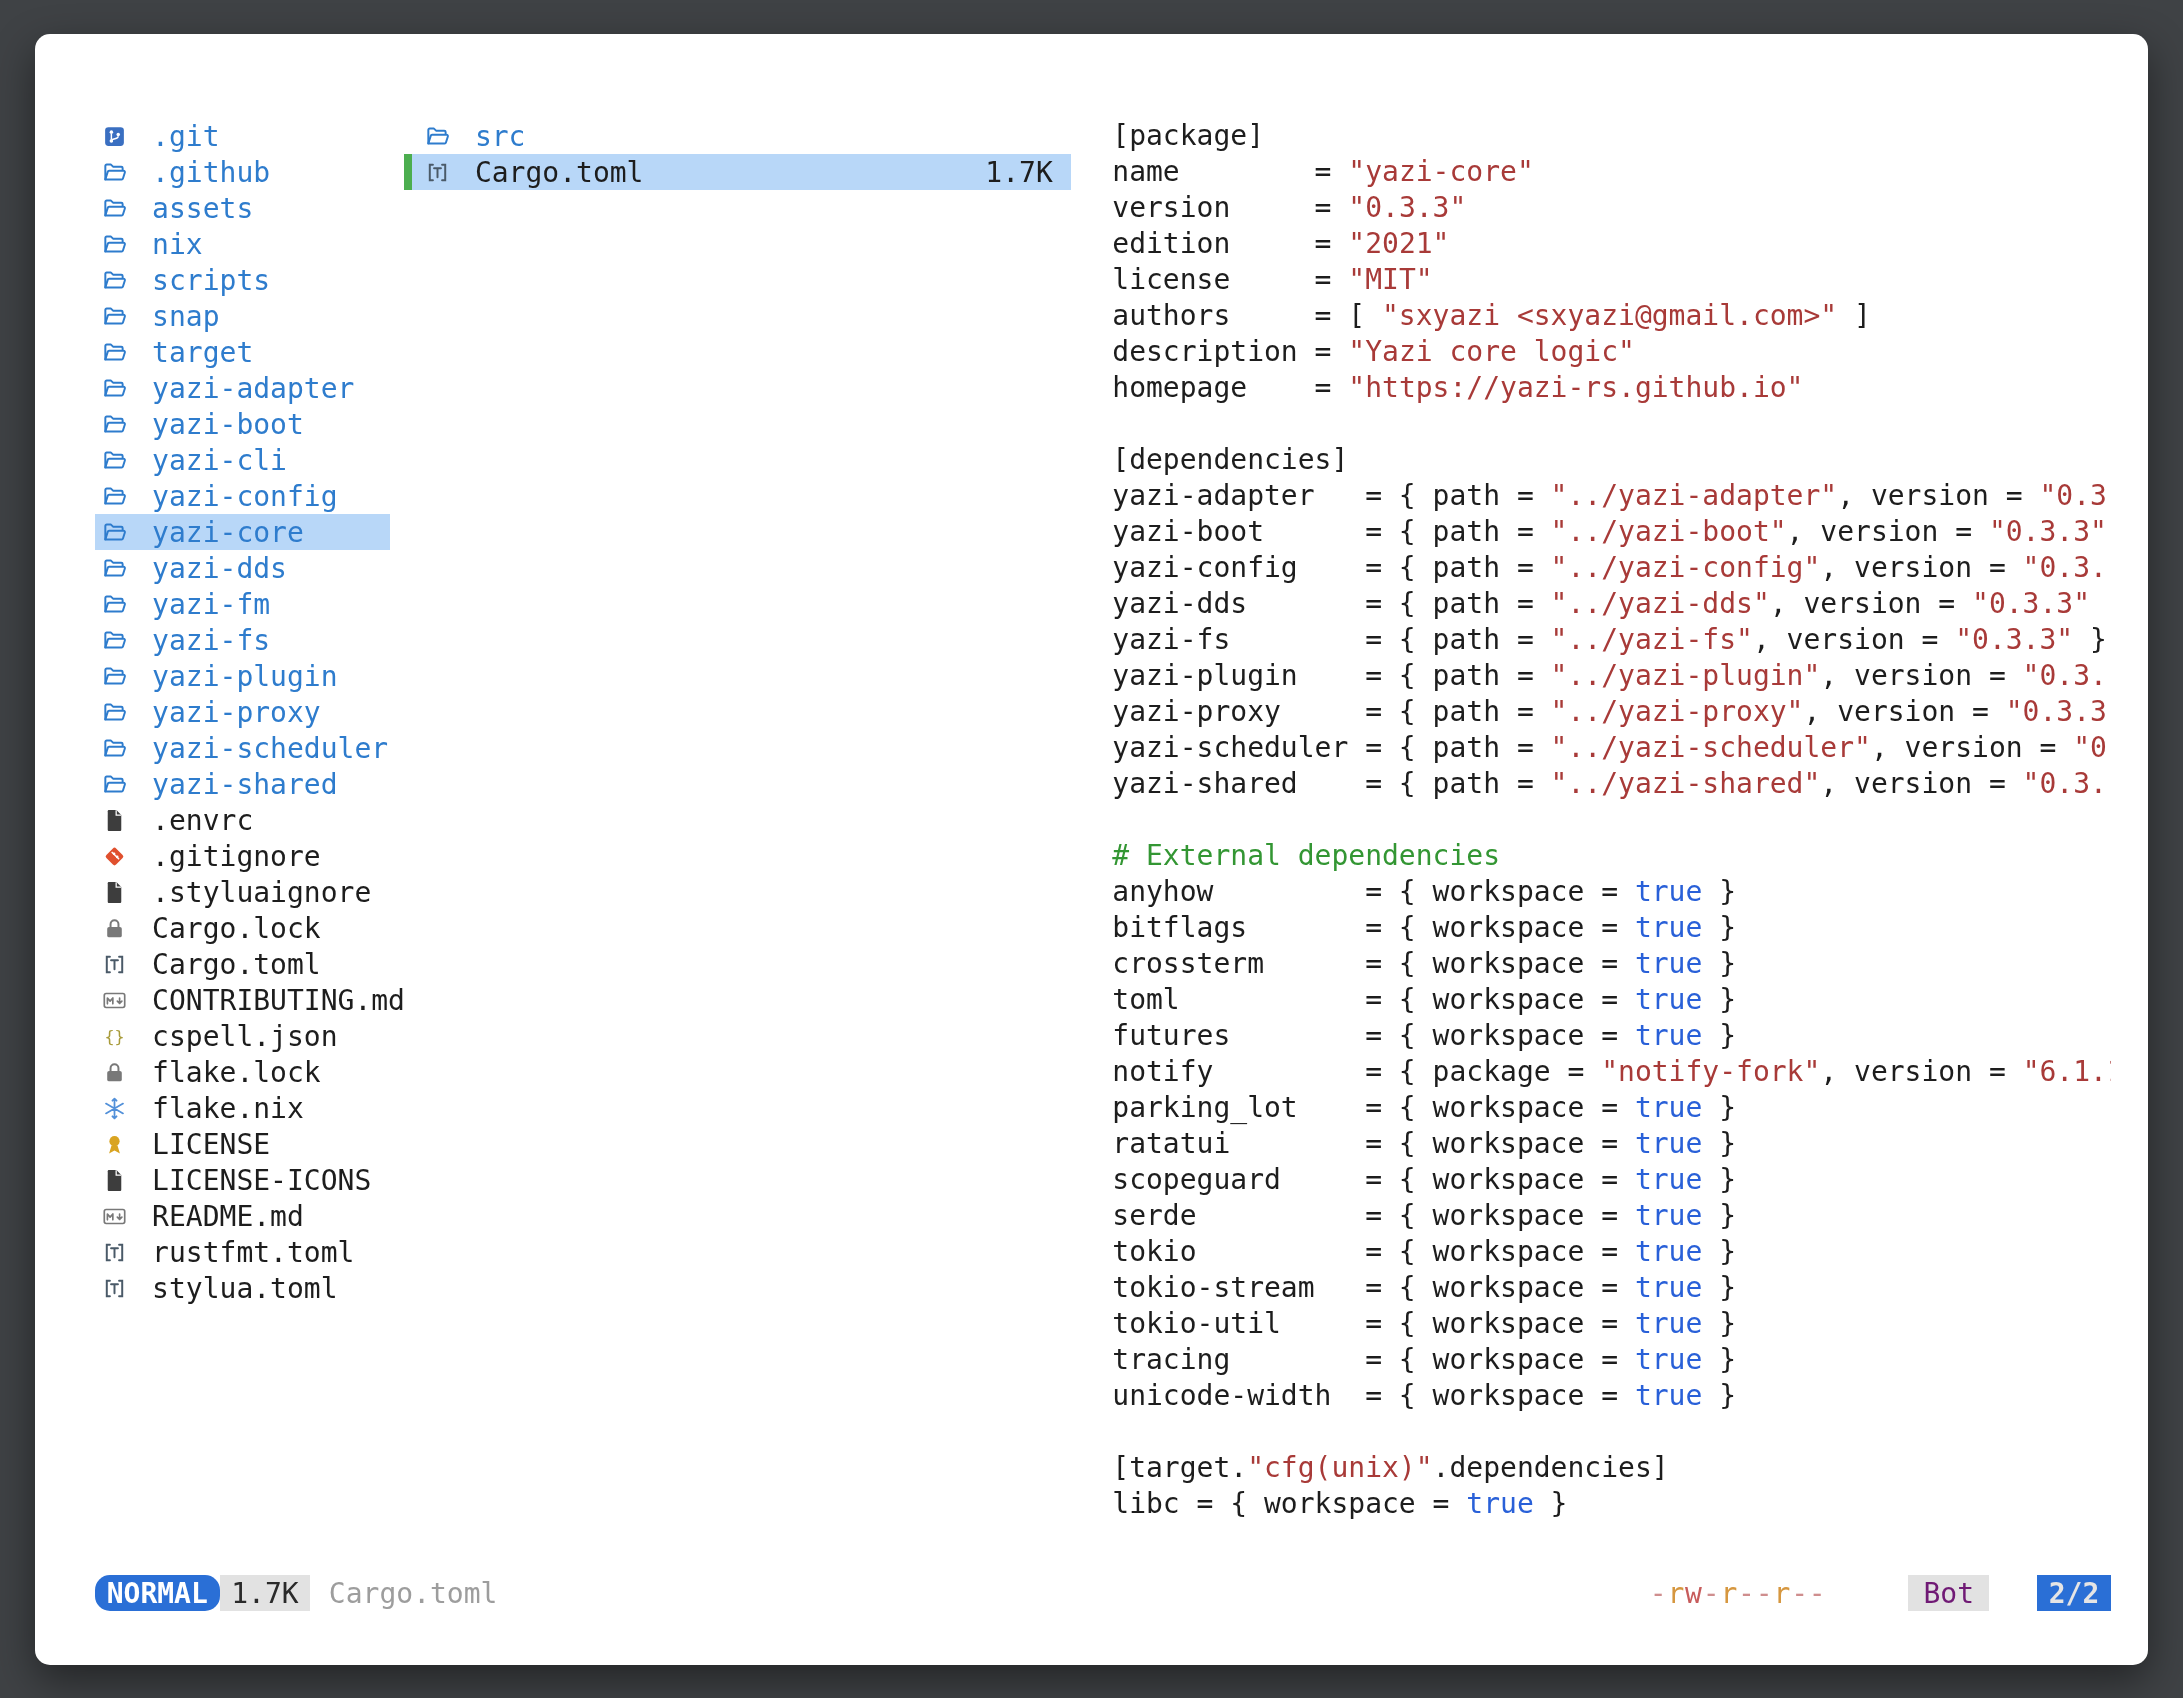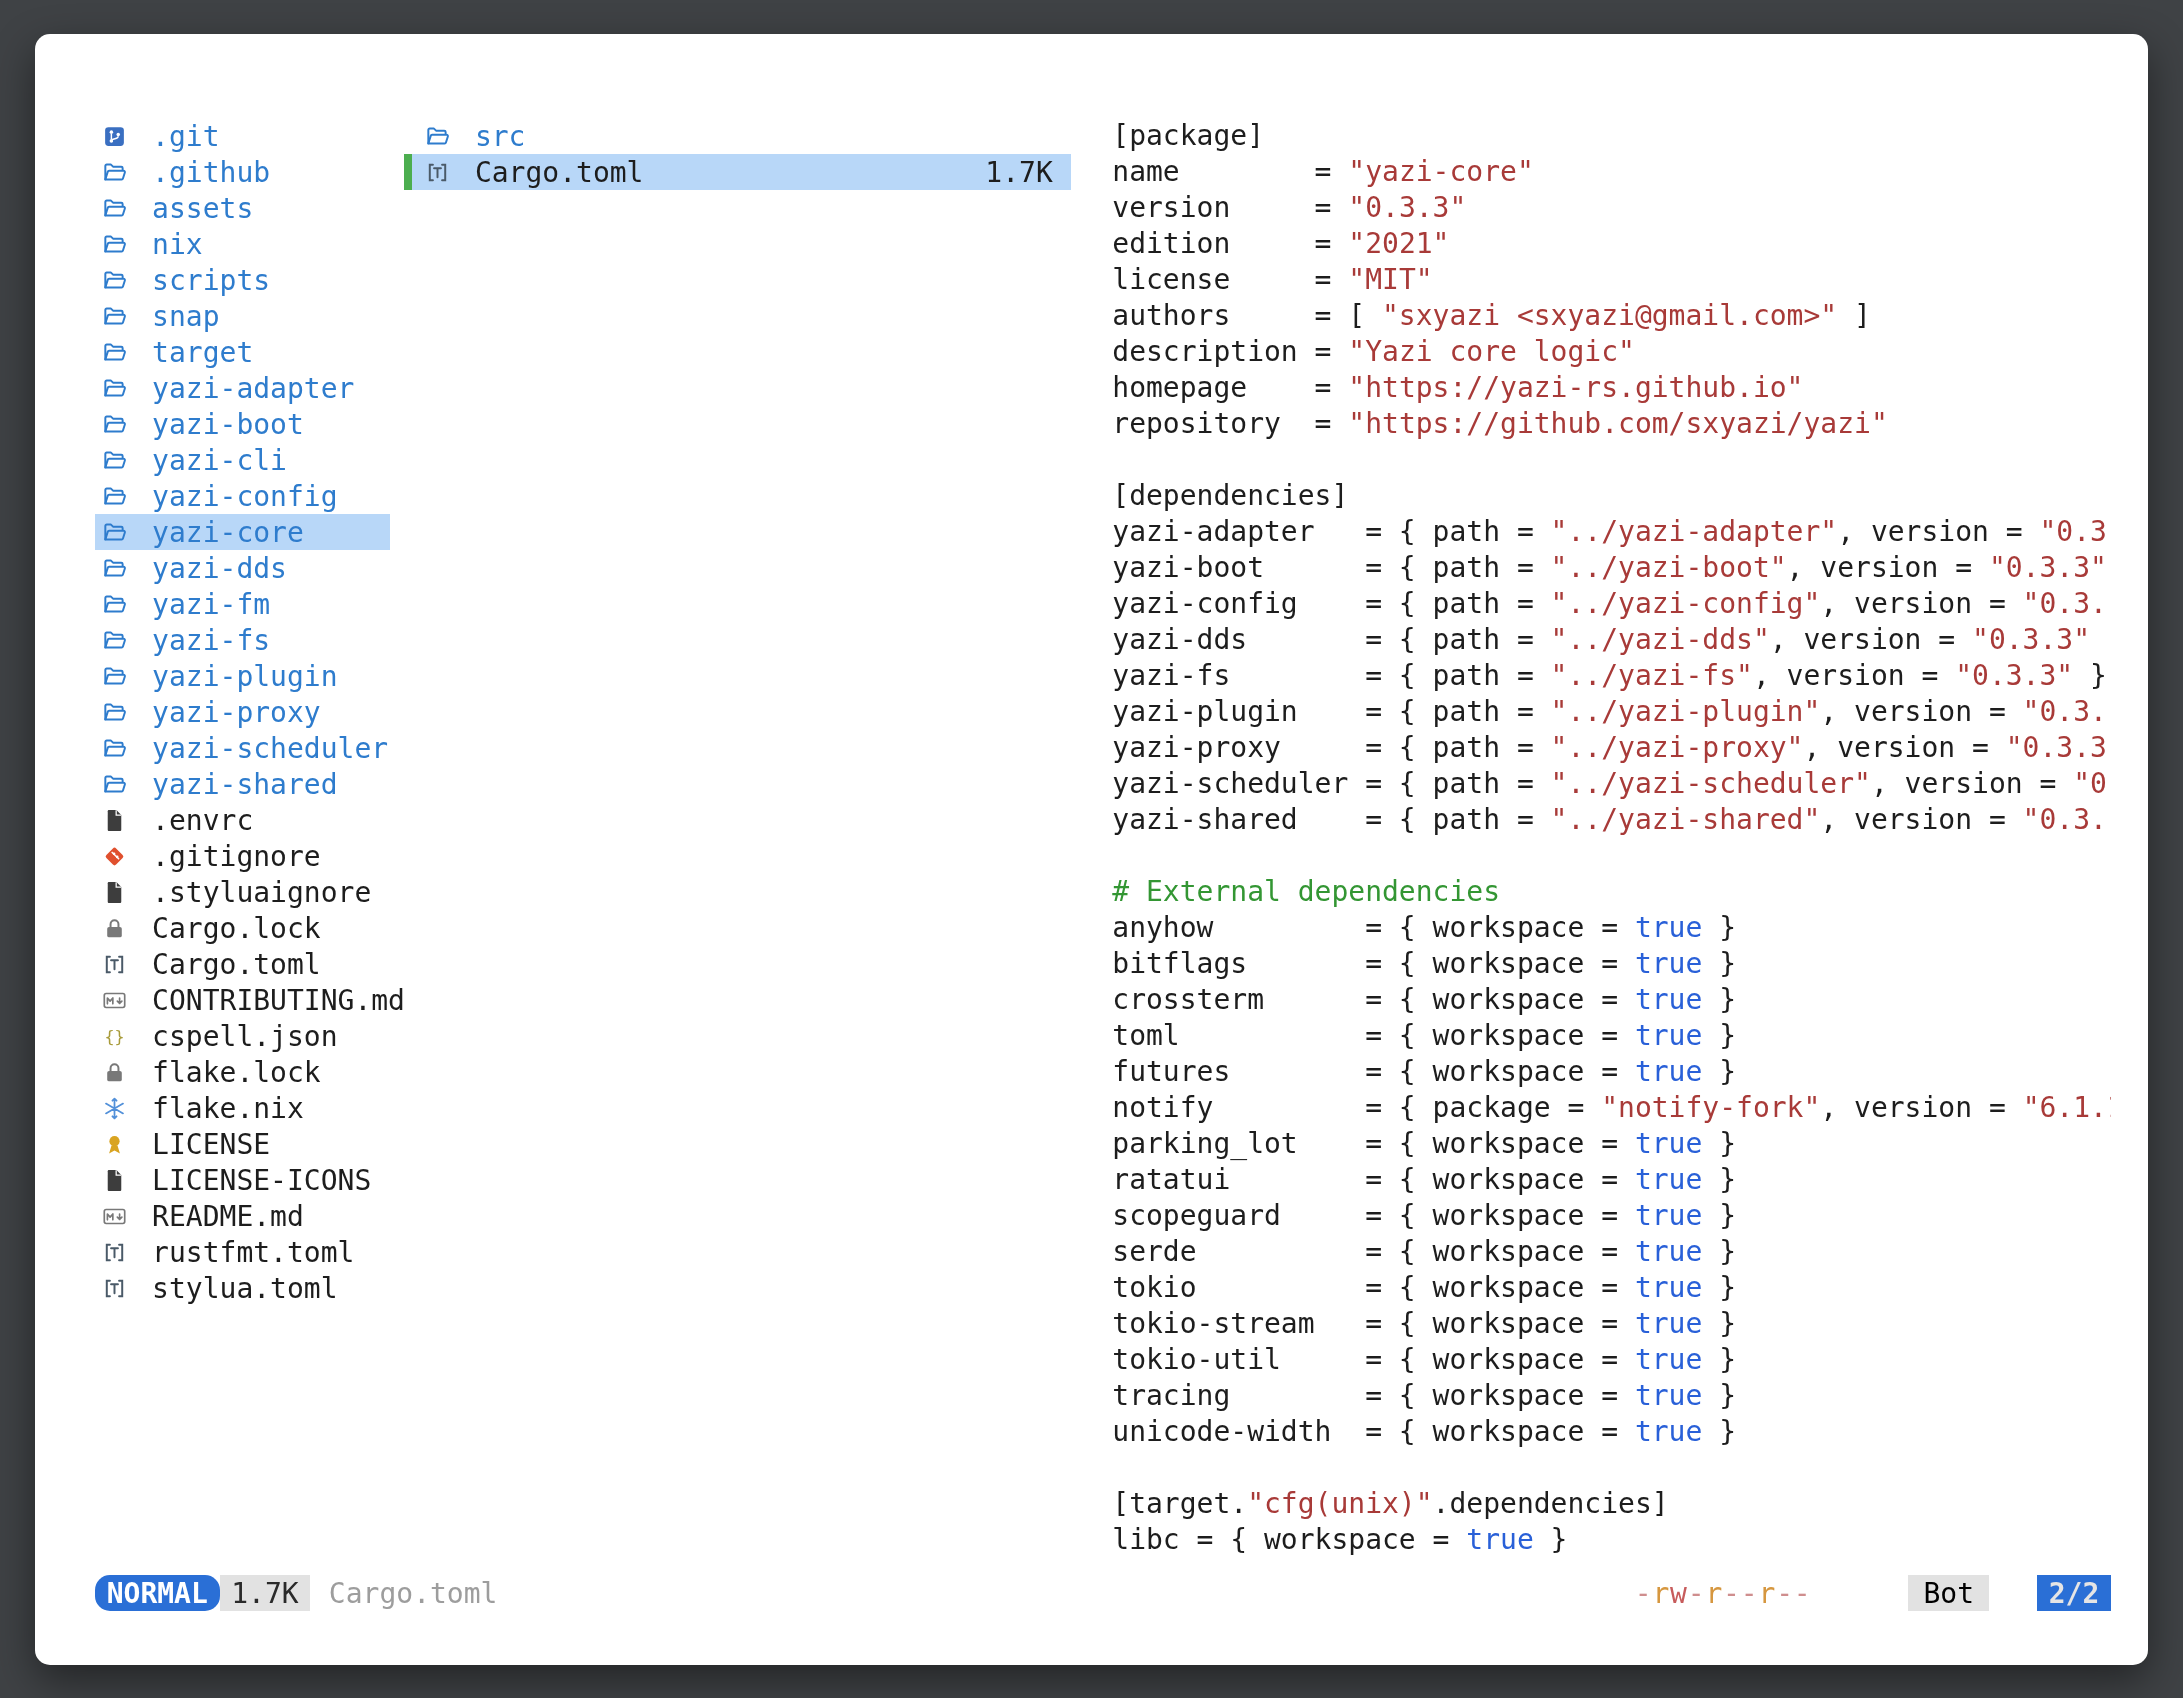--- a/index.html
+++ b/index.html
@@ -67,21 +67,21 @@
   }
   .badge{height:36px;display:flex;align-items:center;padding:0 11.7px;}
   .badge-mode{background:var(--accent);color:#ffffff;font-weight:bold;border-radius:15px;}
   .badge-size{background:#e2e2e2;color:#2a2a2a;}
   .status-filename{color:#9d9d9d;margin-left:18.5px;}
   .status-right{margin-left:auto;display:flex;align-items:center;gap:48px;}
   .perms{margin-right:34px;letter-spacing:0.8px;}
   .pm-sep{color:#cf8e8e;}
   .pm-r{color:#d6973f;}
   .pm-w{color:#c75c5c;}
-  .badge-bot{background:#e2e2e2;color:#000000;padding:0 15px;margin-left:15px;}
+  .badge-bot{background:#e2e2e2;color:#701a75;padding:0 15px;}
   .badge-pos{background:var(--accent);color:#e5e5e5;font-weight:bold;padding:0 11.7px;}
 </style>
 </head>
 <body>
 
 <div class="window">
   <div class="content">
     <div class="pane pane-parent">
         <div class="file-row kind-dir">
           <span class="ficon icon-git-repo">
@@ -413,21 +413,20 @@
     <div class="pane pane-preview">
       <div>
           <div class="code-line"><span class="tk-k">[package]</span></div>
           <div class="code-line"><span class="tk-k">name        = </span><span class="tk-s">"yazi-core"</span></div>
           <div class="code-line"><span class="tk-k">version     = </span><span class="tk-s">"0.3.3"</span></div>
           <div class="code-line"><span class="tk-k">edition     = </span><span class="tk-s">"2021"</span></div>
           <div class="code-line"><span class="tk-k">license     = </span><span class="tk-s">"MIT"</span></div>
           <div class="code-line"><span class="tk-k">authors     = [ </span><span class="tk-s">"sxyazi &lt;sxyazi@gmail.com&gt;"</span><span class="tk-k"> ]</span></div>
           <div class="code-line"><span class="tk-k">description = </span><span class="tk-s">"Yazi core logic"</span></div>
           <div class="code-line"><span class="tk-k">homepage    = </span><span class="tk-s">"https://yazi-rs.github.io"</span></div>
-          <div class="code-line"><span class="tk-k">repository  = </span><span class="tk-s">"https://github.com/sxyazi/yazi"</span></div>
           <div class="code-line">&nbsp;</div>
           <div class="code-line"><span class="tk-k">[dependencies]</span></div>
           <div class="code-line"><span class="tk-k">yazi-adapter   = { path = </span><span class="tk-s">"../yazi-adapter"</span><span class="tk-k">, version = </span><span class="tk-s">"0.3</span></div>
           <div class="code-line"><span class="tk-k">yazi-boot      = { path = </span><span class="tk-s">"../yazi-boot"</span><span class="tk-k">, version = </span><span class="tk-s">"0.3.3"</span></div>
           <div class="code-line"><span class="tk-k">yazi-config    = { path = </span><span class="tk-s">"../yazi-config"</span><span class="tk-k">, version = </span><span class="tk-s">"0.3.</span></div>
           <div class="code-line"><span class="tk-k">yazi-dds       = { path = </span><span class="tk-s">"../yazi-dds"</span><span class="tk-k">, version = </span><span class="tk-s">"0.3.3"</span></div>
           <div class="code-line"><span class="tk-k">yazi-fs        = { path = </span><span class="tk-s">"../yazi-fs"</span><span class="tk-k">, version = </span><span class="tk-s">"0.3.3"</span><span class="tk-k"> }</span></div>
           <div class="code-line"><span class="tk-k">yazi-plugin    = { path = </span><span class="tk-s">"../yazi-plugin"</span><span class="tk-k">, version = </span><span class="tk-s">"0.3.</span></div>
           <div class="code-line"><span class="tk-k">yazi-proxy     = { path = </span><span class="tk-s">"../yazi-proxy"</span><span class="tk-k">, version = </span><span class="tk-s">"0.3.3</span></div>
           <div class="code-line"><span class="tk-k">yazi-scheduler = { path = </span><span class="tk-s">"../yazi-scheduler"</span><span class="tk-k">, version = </span><span class="tk-s">"0</span></div>

